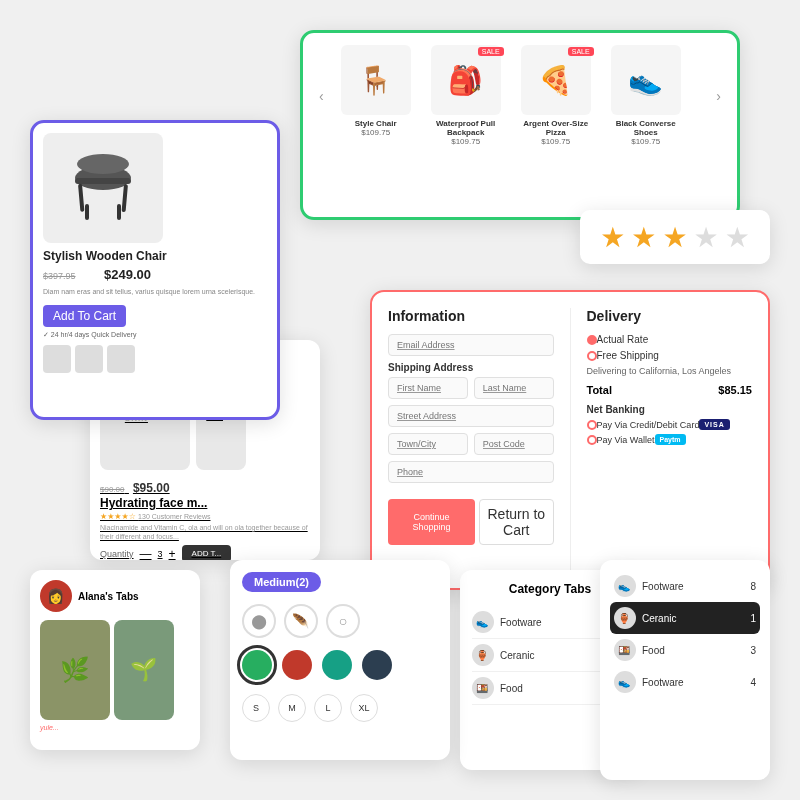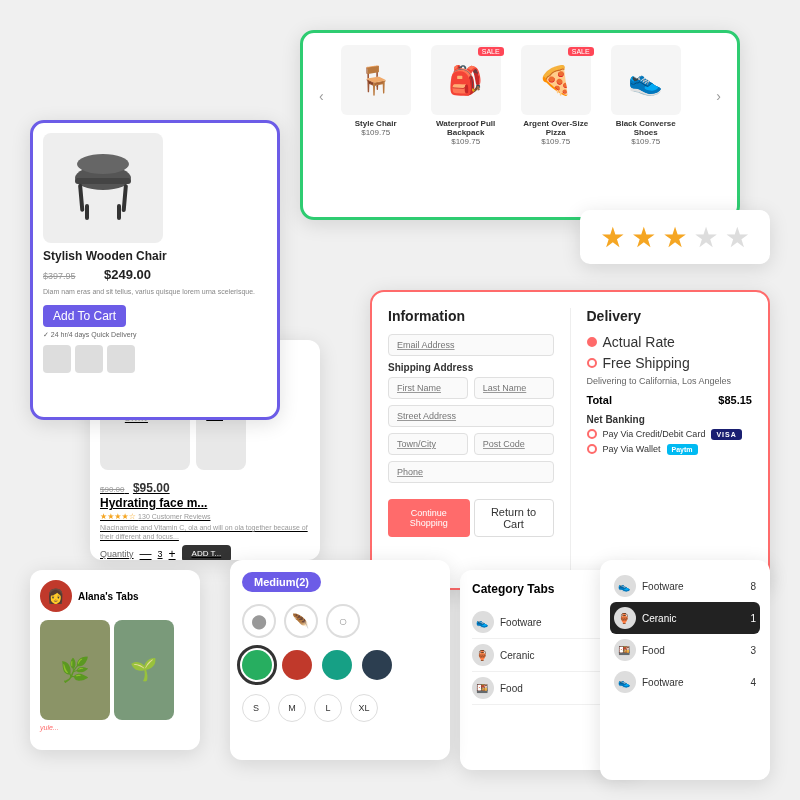--- a/index.html
+++ b/index.html
@@ -131,29 +131,29 @@
     .btn-proceed {
       background: #ff6b6b; color: #fff;
       border: none; border-radius: 4px;
       padding: 6px 12px; font-size: 9px;
       cursor: pointer; margin-top: 4px;
     }
     .btn-return {
       background: #fff; color: #333;
       border: 1px solid #ddd;
       border-radius: 4px;
-      padding: 6px 13px; font-size: 11px;
+      padding: 6px 0; font-size: 14px;
       cursor: pointer; margin-top: 4px; margin-left: 4px;
     }
-    .delivery-option { display: flex; align-items: center; gap: 6px; margin-bottom: 5px; font-size: 14px; color: #333; }
+    .delivery-option { display: flex; align-items: center; margin-bottom: 5px; font-size: 10px; color: #333; }
     .delivery-radio { width: 10px; height: 10px; border-radius: 50%; border: 2px solid #ff6b6b; }
     .delivery-radio.selected { background: #ff6b6b; }
     .delivery-total { display: flex; justify-content: space-between; margin: 8px 0; font-size: 11px; font-weight: 700; }
     .delivery-location { font-size: 9px; color: #666; margin-bottom: 8px; }
-    .payment-option { display: flex; align-items: flex-start; gap: 6px; margin-bottom: 4px; font-size: 9px; color: #333; }
+    .payment-option { display: flex; align-items: center; margin-bottom: 4px; font-size: 9px; color: #333; }
     .payment-label { font-size: 10px; font-weight: 700; color: #333; margin: 6px 0 4px; }
     .visa-badge {
       background: #1a1f71; color: #fff;
       font-size: 7px; font-weight: 700;
       padding: 2px 5px; border-radius: 3px;
       letter-spacing: 1px;
     }
     .paytm-badge {
       background: #00baf2; color: #fff;
       font-size: 7px; font-weight: 700;
@@ -285,21 +285,21 @@
 
     
     .category-tabs-card {
       left: 460px; top: 570px;
       width: 180px; height: 200px;
       border-radius: 12px;
       z-index: 3;
       background: #fff;
       padding: 12px;
     }
-    .category-tabs-title { font-size: 12px; font-weight: 700; margin-bottom: 10px; }
+    .category-tabs-title { font-size: 12px; font-weight: 700; margin-bottom: 10px; text-align: center; }
     .category-tab-item {
       display: flex; align-items: center; gap: 6px;
       padding: 5px 0; border-bottom: 1px solid #f0f0f0;
       font-size: 10px; color: #333;
     }
     .tab-avatar {
       width: 22px; height: 22px;
       border-radius: 50%; background: #ddd;
       display: flex; align-items: center; justify-content: center;
       font-size: 10px; overflow: hidden;

